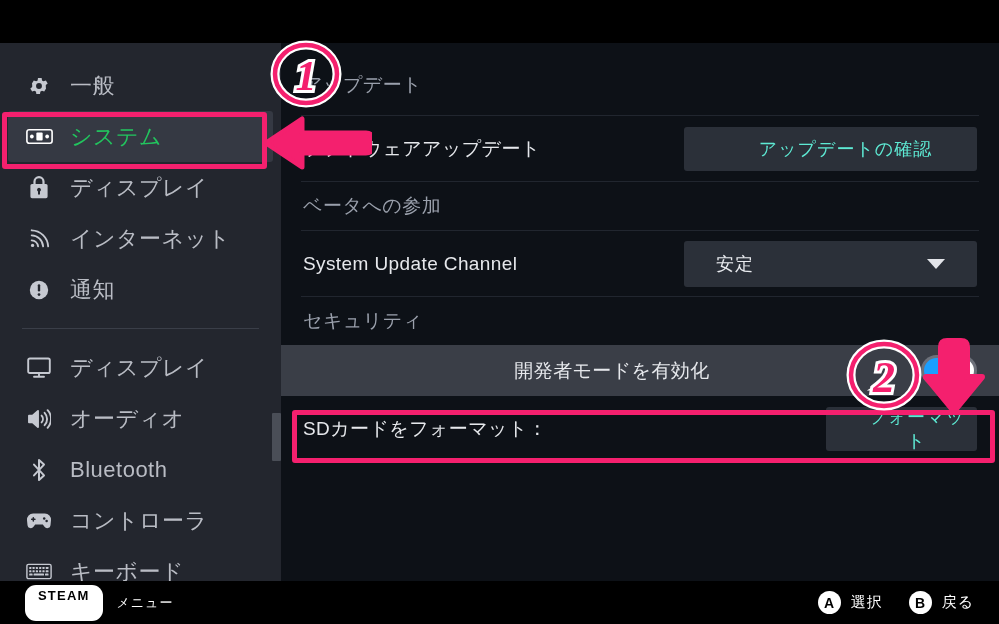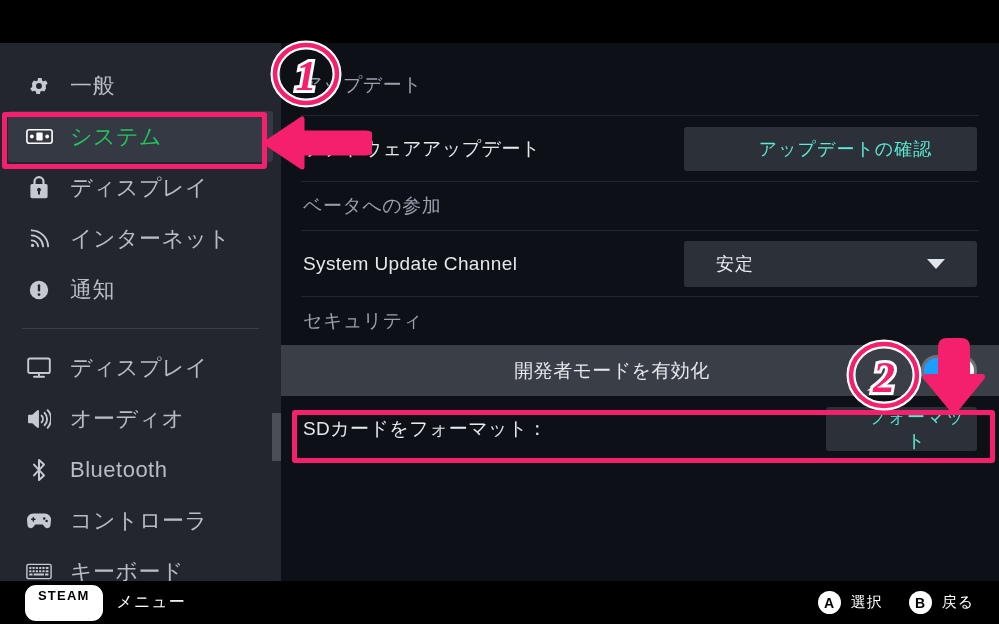--- a/index.html
+++ b/index.html
@@ -211,21 +211,21 @@
     background: #ffffff;
     color: #000000;
     font-size: 13px;
     font-weight: bold;
     letter-spacing: 1.2px;
     border-radius: 11px;
     padding: 4px 13px 19px;
     line-height: 1;
   }
   #menu-label {
-    font-size: 16px;
+    font-size: 13px;
     margin-left: 14px;
     letter-spacing: 1px;
     color: #ffffff;
   }
   .sb-spacer { flex: 1 1 auto; }
   .hint {
     display: flex;
     align-items: center;
     margin-left: 26px;
   }

